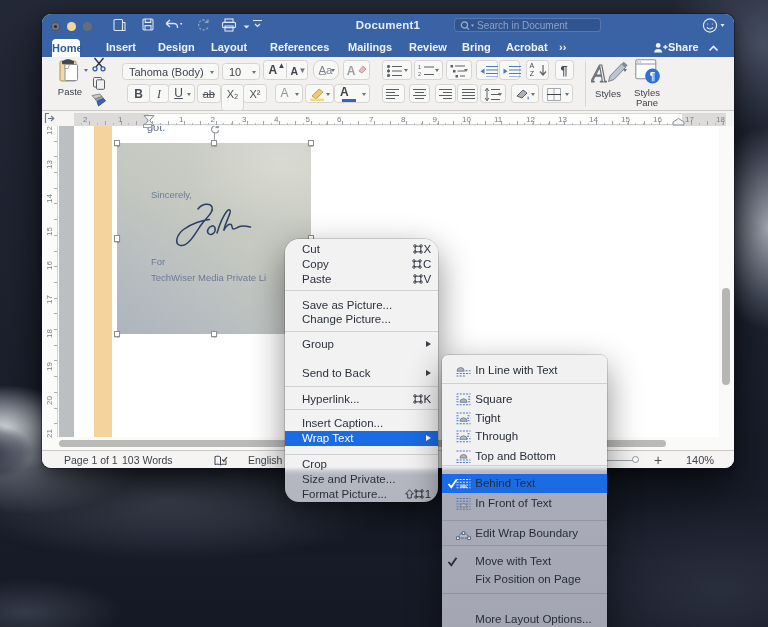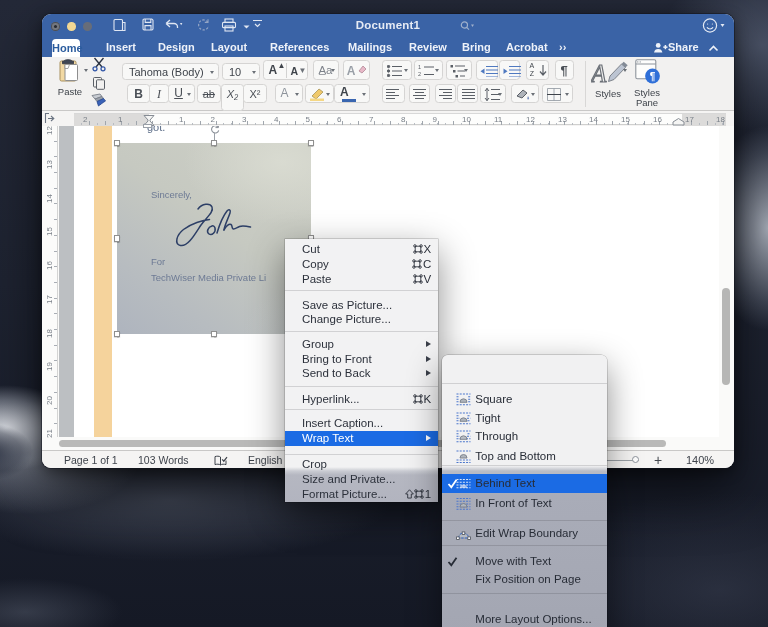--- a/index.html
+++ b/index.html
@@ -66,21 +66,21 @@
     radial-gradient(ellipse 140px 90px at 85% 10%, rgba(218,220,210,0.9), rgba(218,220,210,0) 70%),
     radial-gradient(ellipse 90px 65px at 98% 100%, rgba(200,204,202,0.55), rgba(200,204,202,0) 72%),
     linear-gradient(215deg, #cdcfc6 8%, #c6c9c1 45%, #b7bcc0 78%, #aeb4be 100%);
 }
 .stext { position:absolute; font-size:9.5px; color:#6d7a94;margin-top:8px; }
 .handle { position:absolute; width:6.5px; height:6.5px; background:#ffffff; border:1px solid #8f8f8f; box-shadow:0 0.5px 1px rgba(0,0,0,0.25); }
 
 .statusbar { position:absolute; left:0; top:436px; width:100%; height:18px; background:#f5f4f3; border-top:1px solid #c9c8c7; color:#3e434b; font-size:10.5px; }
 .stx { position:absolute; top:2.5px; }
 
-.menu { position:absolute; border-radius:0;
+.menu { position:absolute; border-radius:14px;
   box-shadow:0 0 0 0.5px rgba(0,0,0,0.28), 0 12px 34px rgba(0,0,0,0.45);
 }
 .mi { position:absolute; left:0; width:100%; height:14.8px; font-size:11.5px; color:#2c313b; line-height:14.8px; }
 .mi .lab { position:absolute; left:17.5px; top:0; }
 .mi .sc { position:absolute; right:6.5px; top:0; height:14.8px; color:#2c313b; display:inline-flex; align-items:center; gap:0.5px; }
 .cmdg { width:10px; height:10px; }
 .mi .arr { position:absolute; right:7px; top:3.6px; width:0; height:0; border-top:3.8px solid transparent; border-bottom:3.8px solid transparent; border-left:5.5px solid #3a3f49; }
 .msep { position:absolute; left:0; width:100%; height:1px; background:rgba(40,40,45,0.16); }
 .hl { background:#1b6be4; color:#ffffff;padding-left:12px; }
 .hl .arr { border-left-color:#ffffff; }
@@ -118,20 +118,21 @@
       <rect x="4" y="1" width="8" height="3.4"></rect>
         <rect x="1.5" y="4.4" width="13" height="5.2" rx="1"></rect>
         <rect x="4" y="8" width="8" height="5"></rect>
     </svg>
     <svg class="tbar-ic" style="left:200px; top:7px;" width="10" height="8" viewBox="0 0 10 8">
       <path d="M1.5 4.5 l3 3 3-3 z" fill="#dfe6f2"></path>
     </svg>
     <svg class="tbar-ic" style="left:210px; top:5px;" width="11" height="9" viewBox="0 0 11 9" fill="none" stroke="#dfe6f2" stroke-width="1.2">
       <path d="M1 1.5 h9 M3 5 l2.5 2.5 2.5 -2.5"></path>
     </svg>
+    <div class="searchbox">Search in Document</div>
     <svg class="tbar-ic" style="left:418px; top:6.5px;" width="16" height="10" viewBox="0 0 16 10" fill="none" stroke="#9fb0cc" stroke-width="1.2">
       <circle cx="4.4" cy="4" r="3.1"></circle>
         <path d="M6.7 6.3 L9 8.6"></path>
         <path d="M11 3.5 l3 0 -1.5 2.6 z" fill="#9fb0cc" stroke="none"></path>
     </svg>
     <svg class="tbar-ic" style="left:660px; top:3px;" width="24" height="17" viewBox="0 0 24 17" fill="none" stroke="#e3e9f3" stroke-width="1.2">
       <circle cx="8" cy="8.5" r="6.6"></circle>
       <circle cx="5.6" cy="7" r="0.6" fill="#e3e9f3" stroke="none"></circle>
         <circle cx="10.4" cy="7" r="0.6" fill="#e3e9f3" stroke="none"></circle>
       <path d="M5 10.2 a3.4 3.4 0 0 0 6 0"></path>
@@ -195,39 +196,39 @@
       <span style="position:absolute; left:6px; top:1.5px; font-size:11px; color:#3f444b;">10</span>
       <span class="caret" style="position:absolute; right:3px; top:6.5px;"></span>
     </div>
     <div class="rbtn" style="left:221.4px; top:3px; width:44.8px; height:20px;">
       <span style="position:absolute; left:4px; top:2px; font-size:12px; font-weight:bold; color:#3f444b;">A</span>
         <span style="position:absolute; left:13px; top:0px; font-size:8px; color:#3f444b;">▲</span>
       <div style="position:absolute; left:21.5px; top:2px; width:1px; height:15px; background:#d2d2d1;"></div>
       <span style="position:absolute; left:26px; top:3.5px; font-size:10.5px; font-weight:bold; color:#3f444b;">A</span>
         <span style="position:absolute; left:34px; top:5px; font-size:8px; color:#6b7077;">▼</span>
     </div>
-    <div class="rbtn" style="left:271.4px; top:3px; width:26px; height:20px;">
+    <div class="rbtn" style="left:271.4px; top:3px; width:26px; height:20px;border-radius:8px;">
       <span style="position:absolute; left:4px; top:2.5px; font-size:11.5px; color:#7d828a;">A̲a</span>
       <span class="caret" style="position:absolute; right:3px; top:8px;"></span>
     </div>
     <div class="rbtn" style="left:300.7px; top:3px; width:27.6px; height:20px;">
       <span style="position:absolute; left:3px; top:2.5px; font-size:12px; font-weight:bold; color:#9aa0a8;">A</span>
       <svg style="position:absolute; right:2px; top:4px;" width="9" height="9" viewBox="0 0 9 9">
           <path d="M1 6 L5 1 l3 3 -4 4 z" fill="#e8b9c8" stroke="#b08895" stroke-width="0.8"></path>
         </svg>
     </div>
 
     <div class="rbtn" style="left:85.1px; top:27px; width:23px; height:19px; font-size:12px; font-weight:bold; line-height:18px;">B</div>
     <div class="rbtn" style="left:107.1px; top:27px; width:20px; height:19px; font-size:12px; font-style:italic; line-height:18px; font-family:'Liberation Serif',serif;">I</div>
     <div class="rbtn" style="left:126.2px; top:27px; width:27px; height:19px;">
       <span style="position:absolute; left:5px; top:1px; font-size:12px; text-decoration:underline;">U</span>
       <span class="caret" style="position:absolute; right:3.5px; top:8px;"></span>
     </div>
     <div class="rbtn" style="left:154.8px; top:27px; width:24px; height:19px; font-size:11px; line-height:18px; text-decoration:line-through;">ab</div>
-    <div class="rbtn" style="left:179px; top:27px; width:23px; height:27px; font-size:11px; line-height:18px;font-style:italic;">X₂</div>
+    <div class="rbtn" style="left:179px; top:27px; width:23px; height:27px; font-size:11px; line-height:18px;">X₂</div>
     <div class="rbtn" style="left:201px; top:27px; width:24px; height:19px; font-size:11px; line-height:18px;">X²</div>
     <div class="rbtn" style="left:233.4px; top:27px; width:27.6px; height:19px;">
       <span style="position:absolute; left:4px; top:1px; font-size:12px; color:#8d939b;">A</span>
       <span class="caret" style="position:absolute; right:3px; top:8px;"></span>
     </div>
     <div class="rbtn" style="left:262.8px; top:27px; width:29.3px; height:19px;">
       <svg style="position:absolute; left:3px; top:2px;" width="17" height="14" viewBox="0 0 17 14">
         <path d="M3 9 L10 2 l4 3 -7 7 z" fill="#f0c96a" stroke="#a89455" stroke-width="0.8"></path>
         <rect x="1" y="11.5" width="14" height="2.5" fill="#f5d784"></rect>
       </svg>
@@ -439,21 +440,21 @@
     <div class="vsb">
         <div class="vsb-thumb"></div>
       </div>
     <div class="hsb">
         <div class="hsb-thumb"></div>
       </div>
   </div>
 
   <div class="statusbar">
     <span class="stx" style="left:22px;">Page 1 of 1</span>
-    <span class="stx" style="left:96px;">103 Words</span>
+    <span class="stx" style="left:80px;">103 Words</span>
     <svg style="position:absolute; left:172px; top:3.5px;" width="14" height="11" viewBox="0 0 14 11" fill="none" stroke="#3e434b" stroke-width="1">
       <path d="M6.5 2 C5.5 1 2.5 1 1 1.6 V9.6 C2.5 9 5.5 9 6.5 10 C7.5 9 10.5 9 12 9.6 V5.5"></path>
       <path d="M6.5 2 V10"></path>
       <path d="M8.2 4.4 l1.6 1.8 3.2 -4" stroke-width="1.2"></path>
     </svg>
     <span class="stx" style="left:206px;">English</span>
     <div style="position:absolute; left:565px; top:8.5px; width:32px; height:1.5px; background:#9aa0a6;"></div>
     <div style="position:absolute; left:590px; top:5px; width:7px; height:7px; border-radius:50%; background:#fdfdfd; border:1px solid #8d939b;"></div>
     <span style="position:absolute; left:612px; top:0.5px; font-size:14px; color:#44484f;">+</span>
     <span class="stx" style="left:644px; font-size:11px;">140%</span>
@@ -500,24 +501,20 @@
   <div class="msep" style="top:51.8px;"></div>
   <div class="mi" style="top:59.5px;padding-left:18px;">
       <span class="lab">Save as Picture...</span>
     </div>
   <div class="mi" style="top:73.4px;">
       <span class="lab">Change Picture...</span>
     </div>
   <div class="msep" style="top:92.4px;"></div>
   <div class="mi" style="top:98.9px;">
       <span class="lab">Group</span>
-      <span class="arr"></span>
-    </div>
-  <div class="mi" style="top:113.5px;">
-      <span class="lab">Bring to Front</span>
       <span class="arr"></span>
     </div>
   <div class="mi" style="top:127.7px;">
       <span class="lab">Send to Back</span>
       <span class="arr"></span>
     </div>
   <div class="msep" style="top:147px;"></div>
   <div class="mi" style="top:153.6px;">
       <span class="lab">Hyperlink...</span>
       <span class="sc"><svg class="cmdg" viewBox="0 0 11 11">
@@ -555,20 +552,31 @@
             <circle cx="8.9" cy="2.1" r="1.35"></circle>
             <circle cx="2.1" cy="8.9" r="1.35"></circle>
             <circle cx="8.9" cy="8.9" r="1.35"></circle>
             <rect x="2.4" y="2.4" width="6.2" height="6.2"></rect>
           </g>
         </svg>1</span>
     </div>
 </div>
 
 <div class="menu" id="submenu" style="left:442.3px; top:355.4px; width:164.5px; height:282px; border-radius:6px 6px 0 0; background:linear-gradient(180deg, #f1f1f2 0px, #f1f1f2 111px, #b9bcc5 116px, #a9acb8 140px, #a3a6b2 282px);">
+  <div class="smi" style="top:5.4px;">
+    <svg class="ic" width="15" height="13" viewBox="0 0 15 13">
+        <path d="M1 7.2 a3.6 3.6 0 0 1 7.2 0 z" fill="#b0b6be" stroke="#787e88" stroke-width="0.9"></path>
+        <g stroke="#4a76cc" stroke-width="1.1" stroke-dasharray="2 1.2">
+          <path d="M9.5 6.7 H14.5"></path>
+          <path d="M0.5 9.5 H14.5"></path>
+          <path d="M0.5 12 H10"></path>
+        </g>
+      </svg>
+    <span class="lab">In Line with Text</span>
+    </div>
   <div class="msep" style="top:28px;"></div>
   <div class="smi" style="top:34.5px;">
     <svg class="ic" width="15" height="13" viewBox="0 0 15 13">
         <g stroke="#4a76cc" stroke-width="1.1" stroke-dasharray="2 1.2">
           <path d="M0.5 1 H14.5"></path>
           <path d="M0.5 3.8 H2.8 M12.2 3.8 H14.5"></path>
           <path d="M0.5 6.3 H2.8 M12.2 6.3 H14.5"></path>
           <path d="M0.5 8.8 H2.8 M12.2 8.8 H14.5"></path>
           <path d="M0.5 11.8 H14.5"></path>
         </g>

